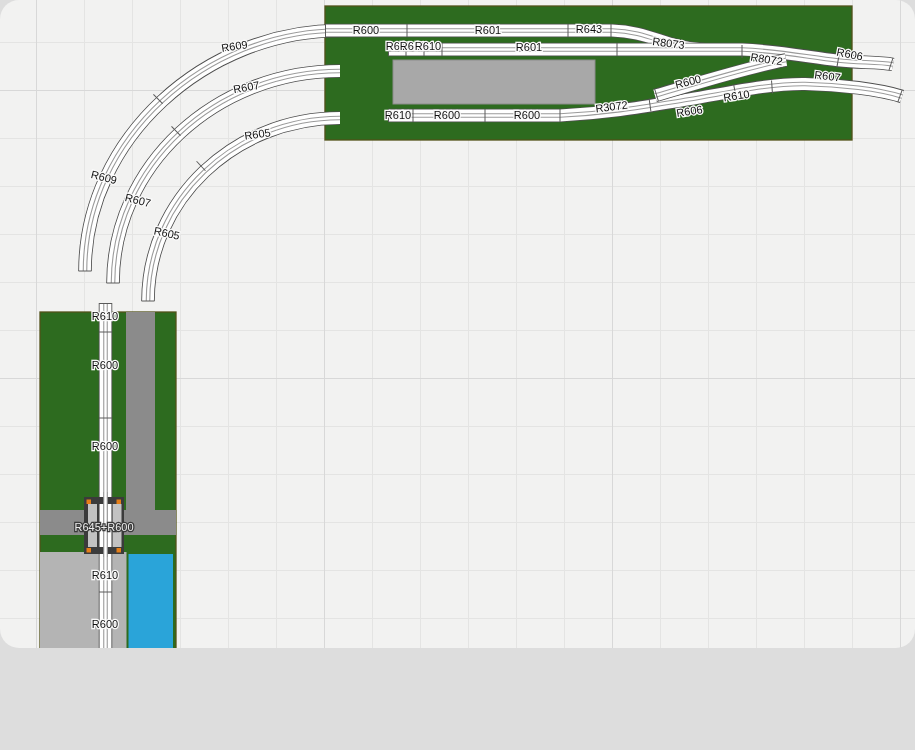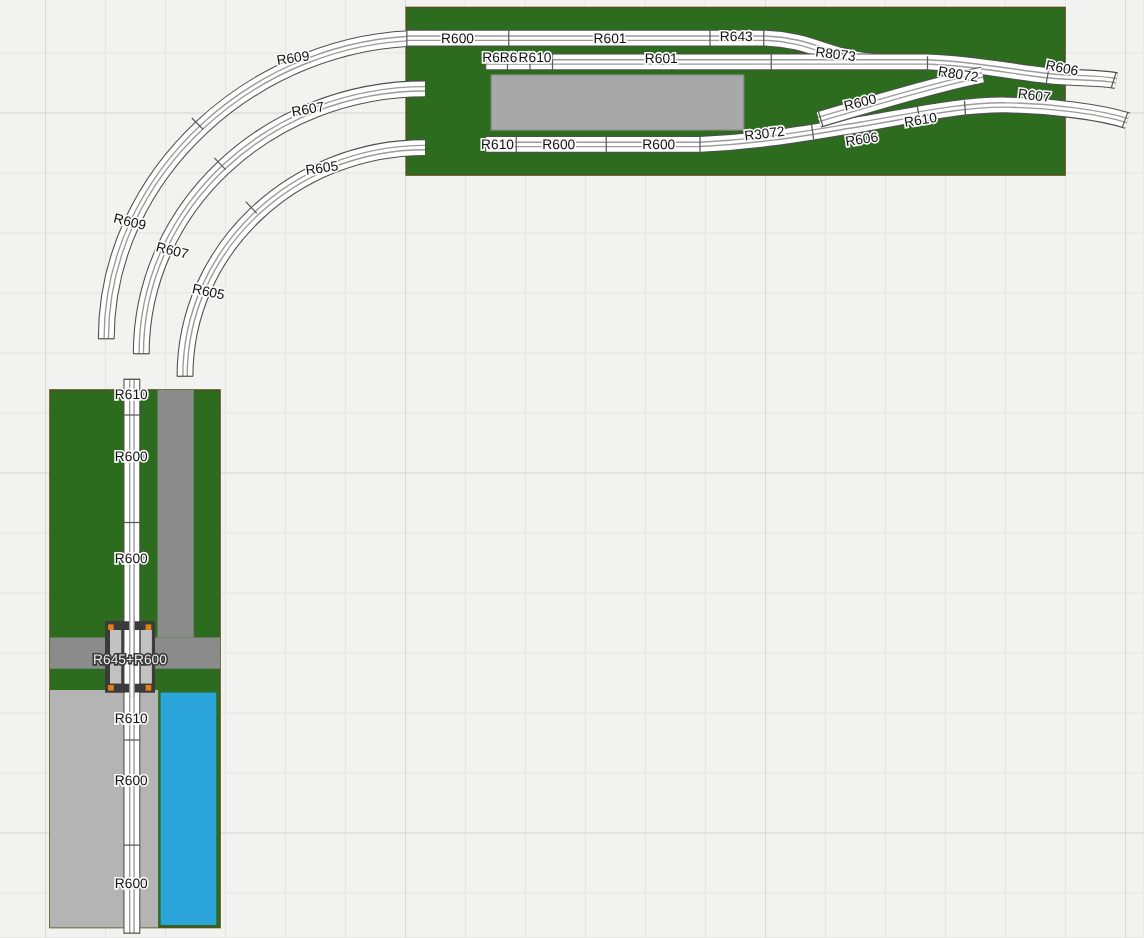--- a/index.html
+++ b/index.html
@@ -1,25 +1,26 @@
 <!DOCTYPE html>
 <html><head>
 <meta charset="utf-8">
 <style>
   html,body{margin:0;padding:0;background:#ddd;}
   .canvas{
-    position:relative;width:915px;height:750px;overflow:hidden;
+    position:relative;width:915px;height:648px;overflow:hidden;
     background-color:#f2f2f1;
     background-image:
       linear-gradient(to right,#d8d8d8 1px,transparent 1px),
       linear-gradient(to bottom,#d8d8d8 1px,transparent 1px),
       linear-gradient(to right,#e4e4e3 1px,transparent 1px),
       linear-gradient(to bottom,#e4e4e3 1px,transparent 1px);
     background-size:288px 288px,288px 288px,48px 48px,48px 48px;
     background-position:36px 0px,0px 90px,36px 42px,36px 42px;
+    border-radius:19px;
   }
   svg{position:absolute;left:0;top:0;}
   .board{stroke:#52521a;stroke-width:1.3;}
   .plat{stroke:#8c8c8c;stroke-width:1;}
   .area{stroke:none;}
   .tc{fill:none;stroke:#4f4f4f;stroke-width:13.5;}
   .tw{fill:none;stroke:#ffffff;stroke-width:11.8;}
   .tm{fill:none;stroke:#9b9b9b;stroke-width:4.6;}
   .ti{fill:none;stroke:#ffffff;stroke-width:2.4;}
   .jt{stroke:#5a5a5a;stroke-width:1;}

